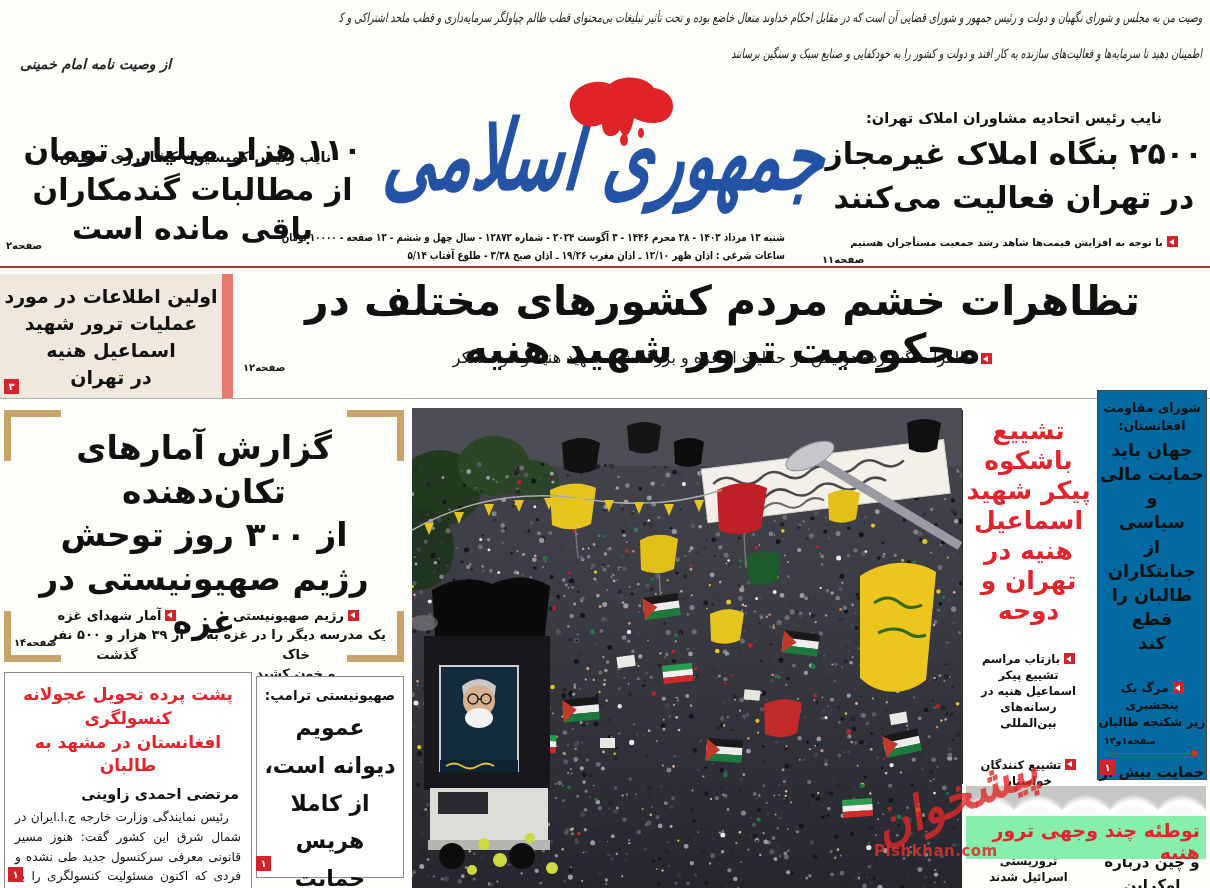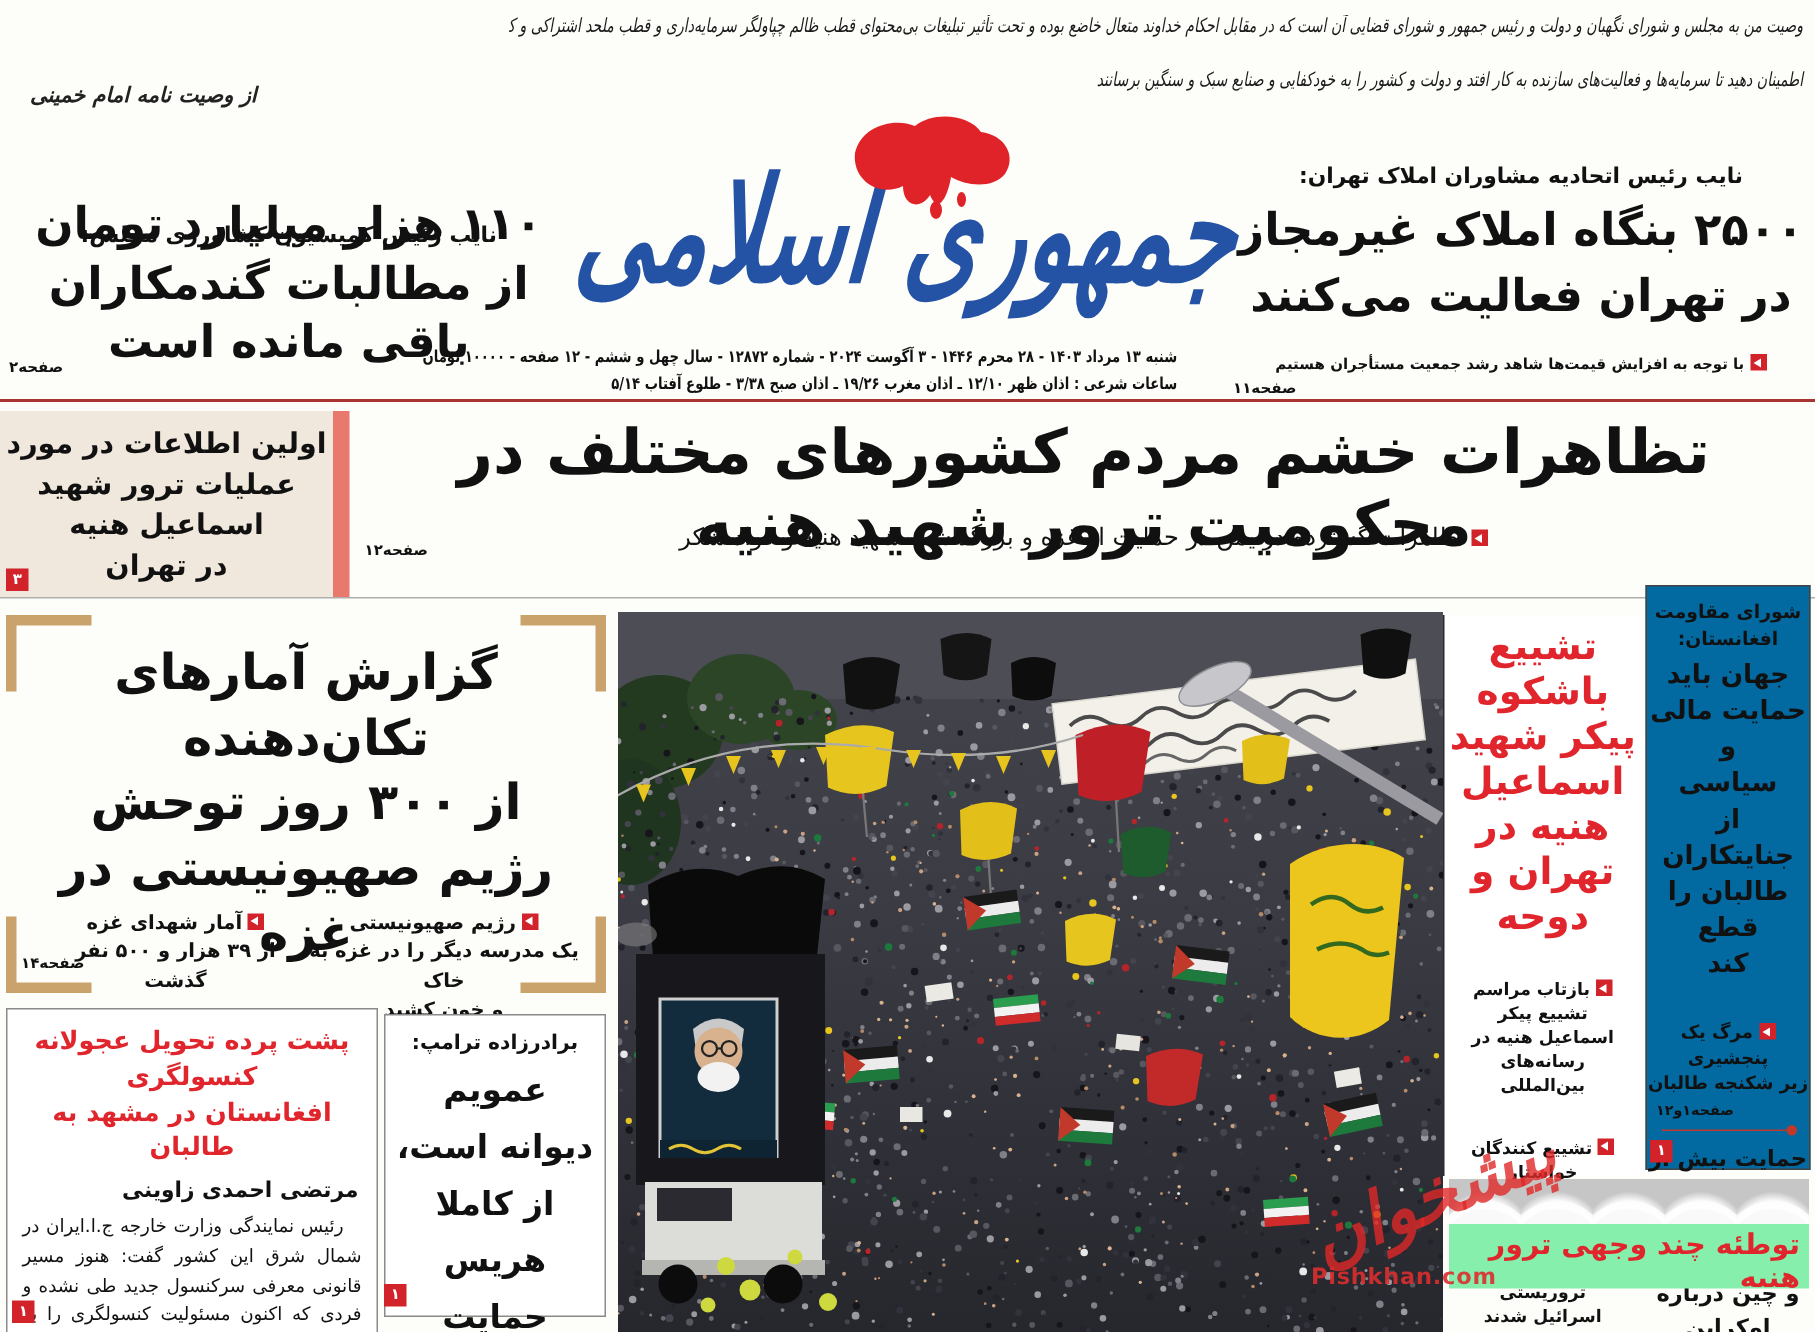--- a/index.html
+++ b/index.html
@@ -177,21 +177,21 @@
 افغانستان در مشهد به طالبان</div>
     <div class="consulate-byline">مرتضی احمدی زاوینی</div>
     <div class="consulate-body">
       <p>رئیس نمایندگی وزارت خارجه ج.ا.ایران در شمال شرق این کشور گفت: هنوز مسیر قانونی معرفی سرکنسول جدید طی نشده و فردی که اکنون مسئولیت کنسولگری را به عهده گرفته، سرپرست موقت است.</p>
 
     </div>
     <span class="badge consulate-badge">۱</span>
   </div>
 
   <div class="abs trump-box">
-    <div class="trump-kicker">برادرزاده ترامپ:</div>
+    <div class="trump-kicker">صهیونیستی ترامپ:</div>
     <div class="trump-head pre">عمویم
 دیوانه است،
 از کاملا هریس
 حمایت
 می‌کنم</div>
     <span class="badge abs trump-badge">۱</span>
   </div>
 
   <div class="abs photo">
     <svg id="photo-svg" viewBox="0 0 550 480" width="550" height="480">

